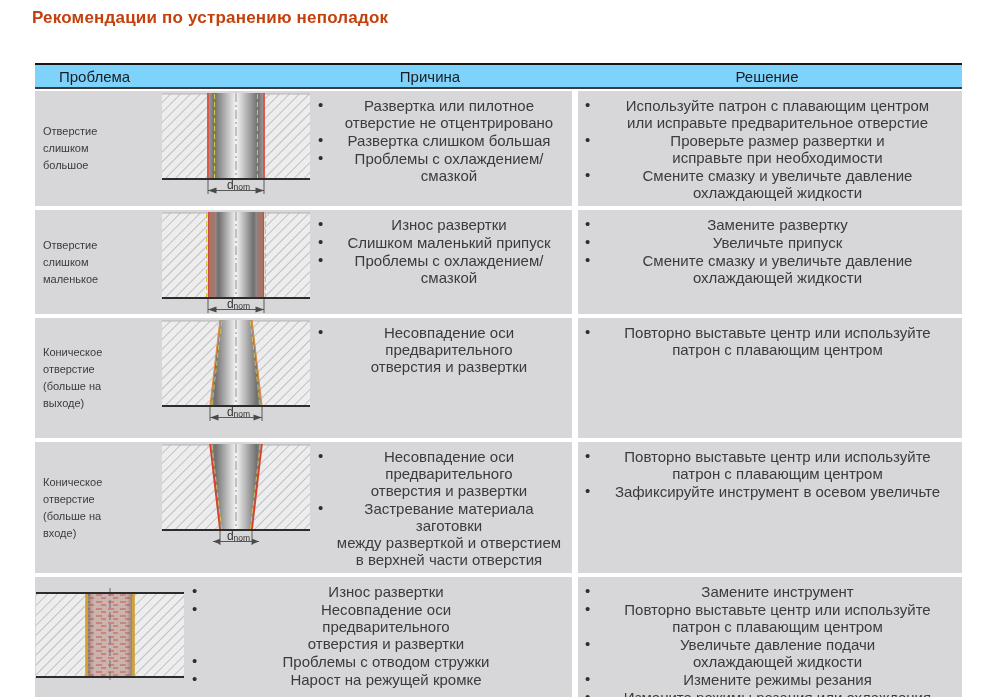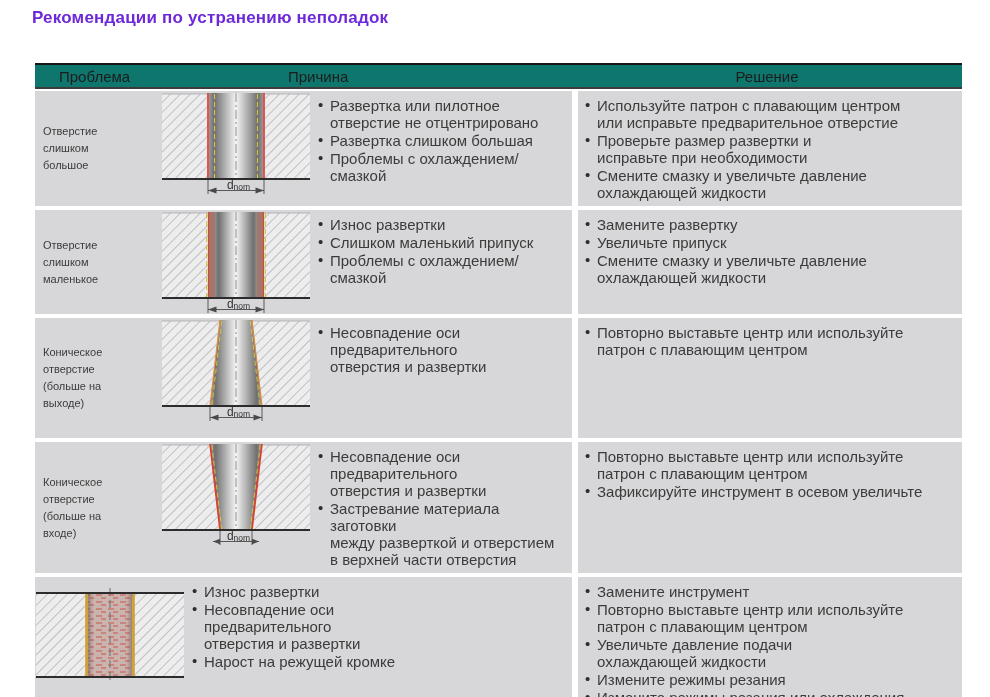--- a/index.html
+++ b/index.html
@@ -3,32 +3,32 @@
 <meta charset="utf-8">
 <style>
   html,body { margin:0; padding:0; }
   body {
     width:990px; height:697px; background:#ffffff; position:relative;
     font-family:"Liberation Sans", sans-serif; color:#3b3b3b;
     overflow:hidden;
   }
   .title {
     position:absolute; left:32px; top:8px;
-    font-size:17px; font-weight:bold; color:#6d28d9; letter-spacing:0.2px;
+    font-size:17px; font-weight:bold; color:#c2410c; letter-spacing:0.2px;
   }
   .troubleshoot-table { position:absolute; left:35px; top:63px; width:927px; }
 
   .thead {
     display:flex; align-items:center; height:22px;
-    background:#0f766e;
+    background:#7dd3fc;
     border-top:2px solid #161616; border-bottom:2px solid #3c3c3c;
     font-size:15px; color:#1c1c1c; margin-bottom:2px;
   }
   .th-problem { width:253px; padding-left:24px; box-sizing:border-box; }
-  .th-cause   { width:284px; }
+  .th-cause   { width:284px; text-align:center; }
   .th-solution{ width:390px; text-align:center; }
 
   .trow { display:flex; }
   .trow + .trow { margin-top:4px; }
   .cell-left  { width:537px; background:#d7d7d9; display:flex; }
   .gutter     { width:6px; background:#ffffff; }
   .cell-right { width:384px; background:#d7d7d9; }
 
   .r1 .cell-left,.r1 .cell-right { min-height:105px; }
   .r2 .cell-left,.r2 .cell-right { min-height:101px; }
@@ -42,21 +42,21 @@
     font-size:11px; line-height:17px; white-space:pre-line;
   }
   .figure { width:150px; flex-shrink:0; }
   .figure svg { display:block; margin-top:2px; }
   .figure.fig-low svg { margin-top:9px; }
 
   ul.bullets {
     list-style:none; margin:0; padding:6px 4px 4px 6px;
     font-size:15px; line-height:17px;
   }
-  ul.bullets li { position:relative; padding-left:13px; white-space:pre-line; margin-bottom:1px; }
+  ul.bullets li { position:relative; padding-left:13px; white-space:pre-line; margin-bottom:1px;text-align:center; }
   ul.bullets li::before { content:"\2022"; position:absolute; left:1px; top:-1px; color:#2e2e2e; }
   .causes { flex:1; }
 
   .bottom-line { display:flex; margin-top:1px; height:2px; }
   .bl-seg { background:#3b3b3b; height:2px; }
   .bl-1 { width:253px; } .bl-g1 { width:3px; }
   .bl-2 { width:282px; } .bl-g2 { width:3px; }
   .bl-3 { width:386px; }
 
   svg text { font-family:"Liberation Sans", sans-serif; fill:#333; }
@@ -289,20 +289,21 @@
           <line x1="75" y1="2" x2="75" y2="97" stroke="#6d6d6d" stroke-width="1" stroke-dasharray="8 4"></line>
           <line x1="1" y1="7" x2="149" y2="7" stroke="#2c2c2c" stroke-width="1.8"></line>
           <line x1="1" y1="91" x2="149" y2="91" stroke="#2c2c2c" stroke-width="1.8"></line>
         </svg>
       </div>
       <ul class="bullets causes">
           <li>Износ развертки</li>
           <li>Несовпадение оси
 предварительного
 отверстия и развертки</li>
+          <li>Проблемы с отводом стружки</li>
           <li>Нарост на режущей кромке</li>
         </ul>
     </div>
     <div class="gutter"></div>
     <div class="cell-right">
       <ul class="bullets">
           <li>Замените инструмент</li>
           <li>Повторно выставьте центр или используйте
 патрон с плавающим центром</li>
           <li>Увеличьте давление подачи

